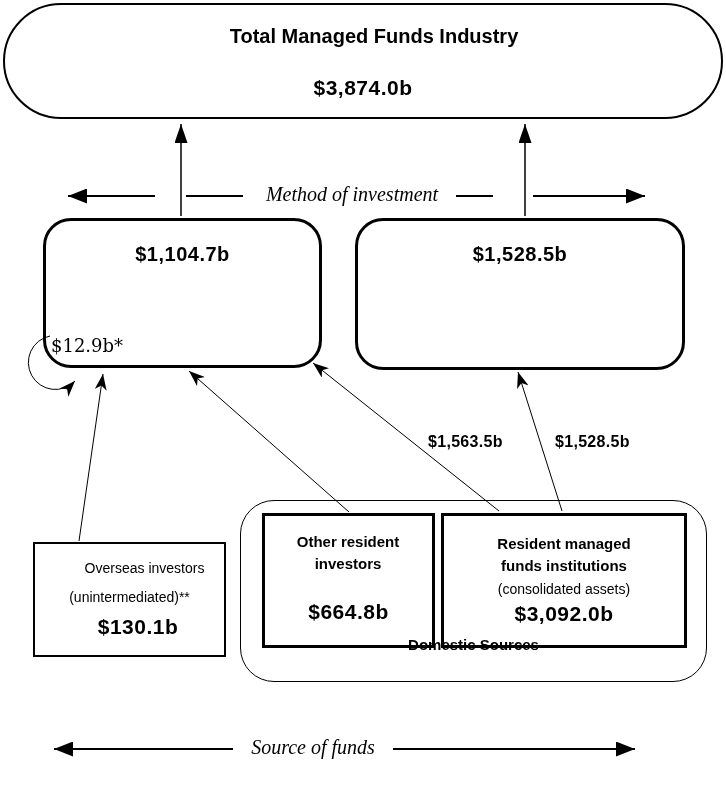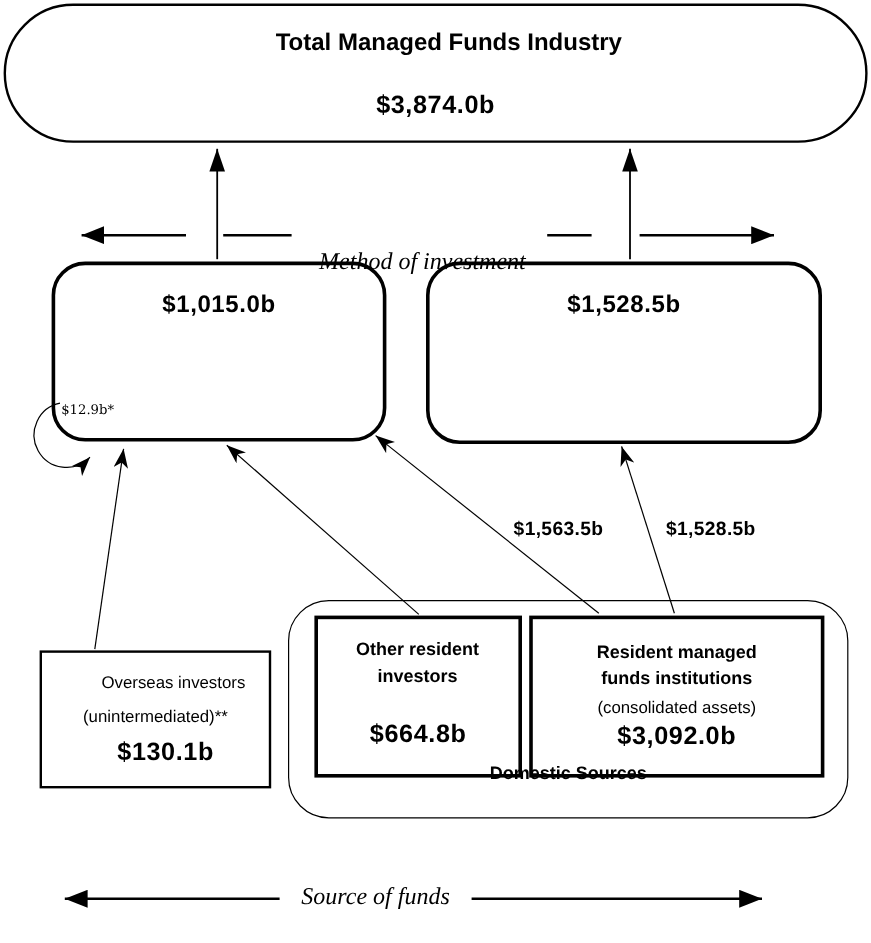--- a/index.html
+++ b/index.html
@@ -12,21 +12,21 @@
   .b{font-weight:bold;}
   .box{position:absolute;box-sizing:border-box;border:3px solid #000;background:transparent;}
   .stadium{border:2.5px solid #000;border-radius:58px;}
   .round{border-radius:28px;}
   .groupbox{border:1.5px solid #000;border-radius:34px;}
   .val-lg{font-size:21px;font-weight:bold;letter-spacing:0.5px;}
   .val-md{font-size:20px;font-weight:bold;letter-spacing:0.5px;}
   .lbl{font-size:15px;font-weight:bold;line-height:21px;}
   .lbl-reg{font-size:14px;font-weight:normal;}
   .axis-label{font-family:"Liberation Serif",serif;font-style:italic;font-size:20px;}
-  .serif-note{font-family:"DejaVu Serif",serif;font-size:11px;}
+  .serif-note{font-family:"DejaVu Serif",serif;font-size:18px;}
   svg{position:absolute;left:0;top:0;pointer-events:none;}
 </style>
 </head>
 <body>
 
 <div id="canvas">
 
   <svg width="726" height="786" viewBox="0 0 726 786">
     <defs>
       <marker id="mStealth" markerUnits="userSpaceOnUse" markerWidth="18" markerHeight="12" refX="16" refY="6" orient="auto">
@@ -56,24 +56,24 @@
     <path d="M499,511 L313,363" stroke="#000" stroke-width="1" fill="none" marker-end="url(#mStealth)"></path>
     <path d="M562,511 L518,372" stroke="#000" stroke-width="1" fill="none" marker-end="url(#mStealth)"></path>
 
     <path d="M50,336 A27,27 0 1 0 75,381" stroke="#000" stroke-width="1" fill="none" marker-end="url(#mStealth)"></path>
   </svg>
 
   <div class="box stadium" style="left:3px;top:3px;width:720px;height:116px;"></div>
   <div class="abs ctr b" style="left:14px;top:25px;width:720px;font-size:20px;">Total Managed Funds Industry</div>
   <div class="abs ctr val-lg" style="left:3px;top:76px;width:720px;">$3,874.0b</div>
 
-  <div class="abs ctr axis-label" style="left:252px;top:183px;width:200px;margin-top:24px;">Method of investment</div>
+  <div class="abs ctr axis-label" style="left:252px;top:183px;width:200px;">Method of investment</div>
 
   <div class="box round" style="left:43px;top:218px;width:279px;height:150px;"></div>
-  <div class="abs ctr val-md" style="left:43px;top:243px;width:279px;">$1,015.0b</div>
+  <div class="abs ctr val-md" style="left:43px;top:243px;width:279px;">$1,104.7b</div>
   <div class="abs serif-note" style="left:51px;top:335px;">$12.9b*</div>
 
   <div class="box round" style="left:355px;top:218px;width:330px;height:152px;"></div>
   <div class="abs ctr val-md" style="left:355px;top:243px;width:330px;">$1,528.5b</div>
 
   <div class="abs b" style="left:428px;top:433px;font-size:16px;letter-spacing:0.3px;">$1,563.5b</div>
   <div class="abs b" style="left:555px;top:433px;font-size:16px;letter-spacing:0.3px;">$1,528.5b</div>
 
   <div class="box" style="left:33px;top:542px;width:193px;height:115px;border-width:2.5px;"></div>
   <div class="abs ctr lbl-reg" style="left:48px;top:560px;width:193px;">Overseas investors</div>

